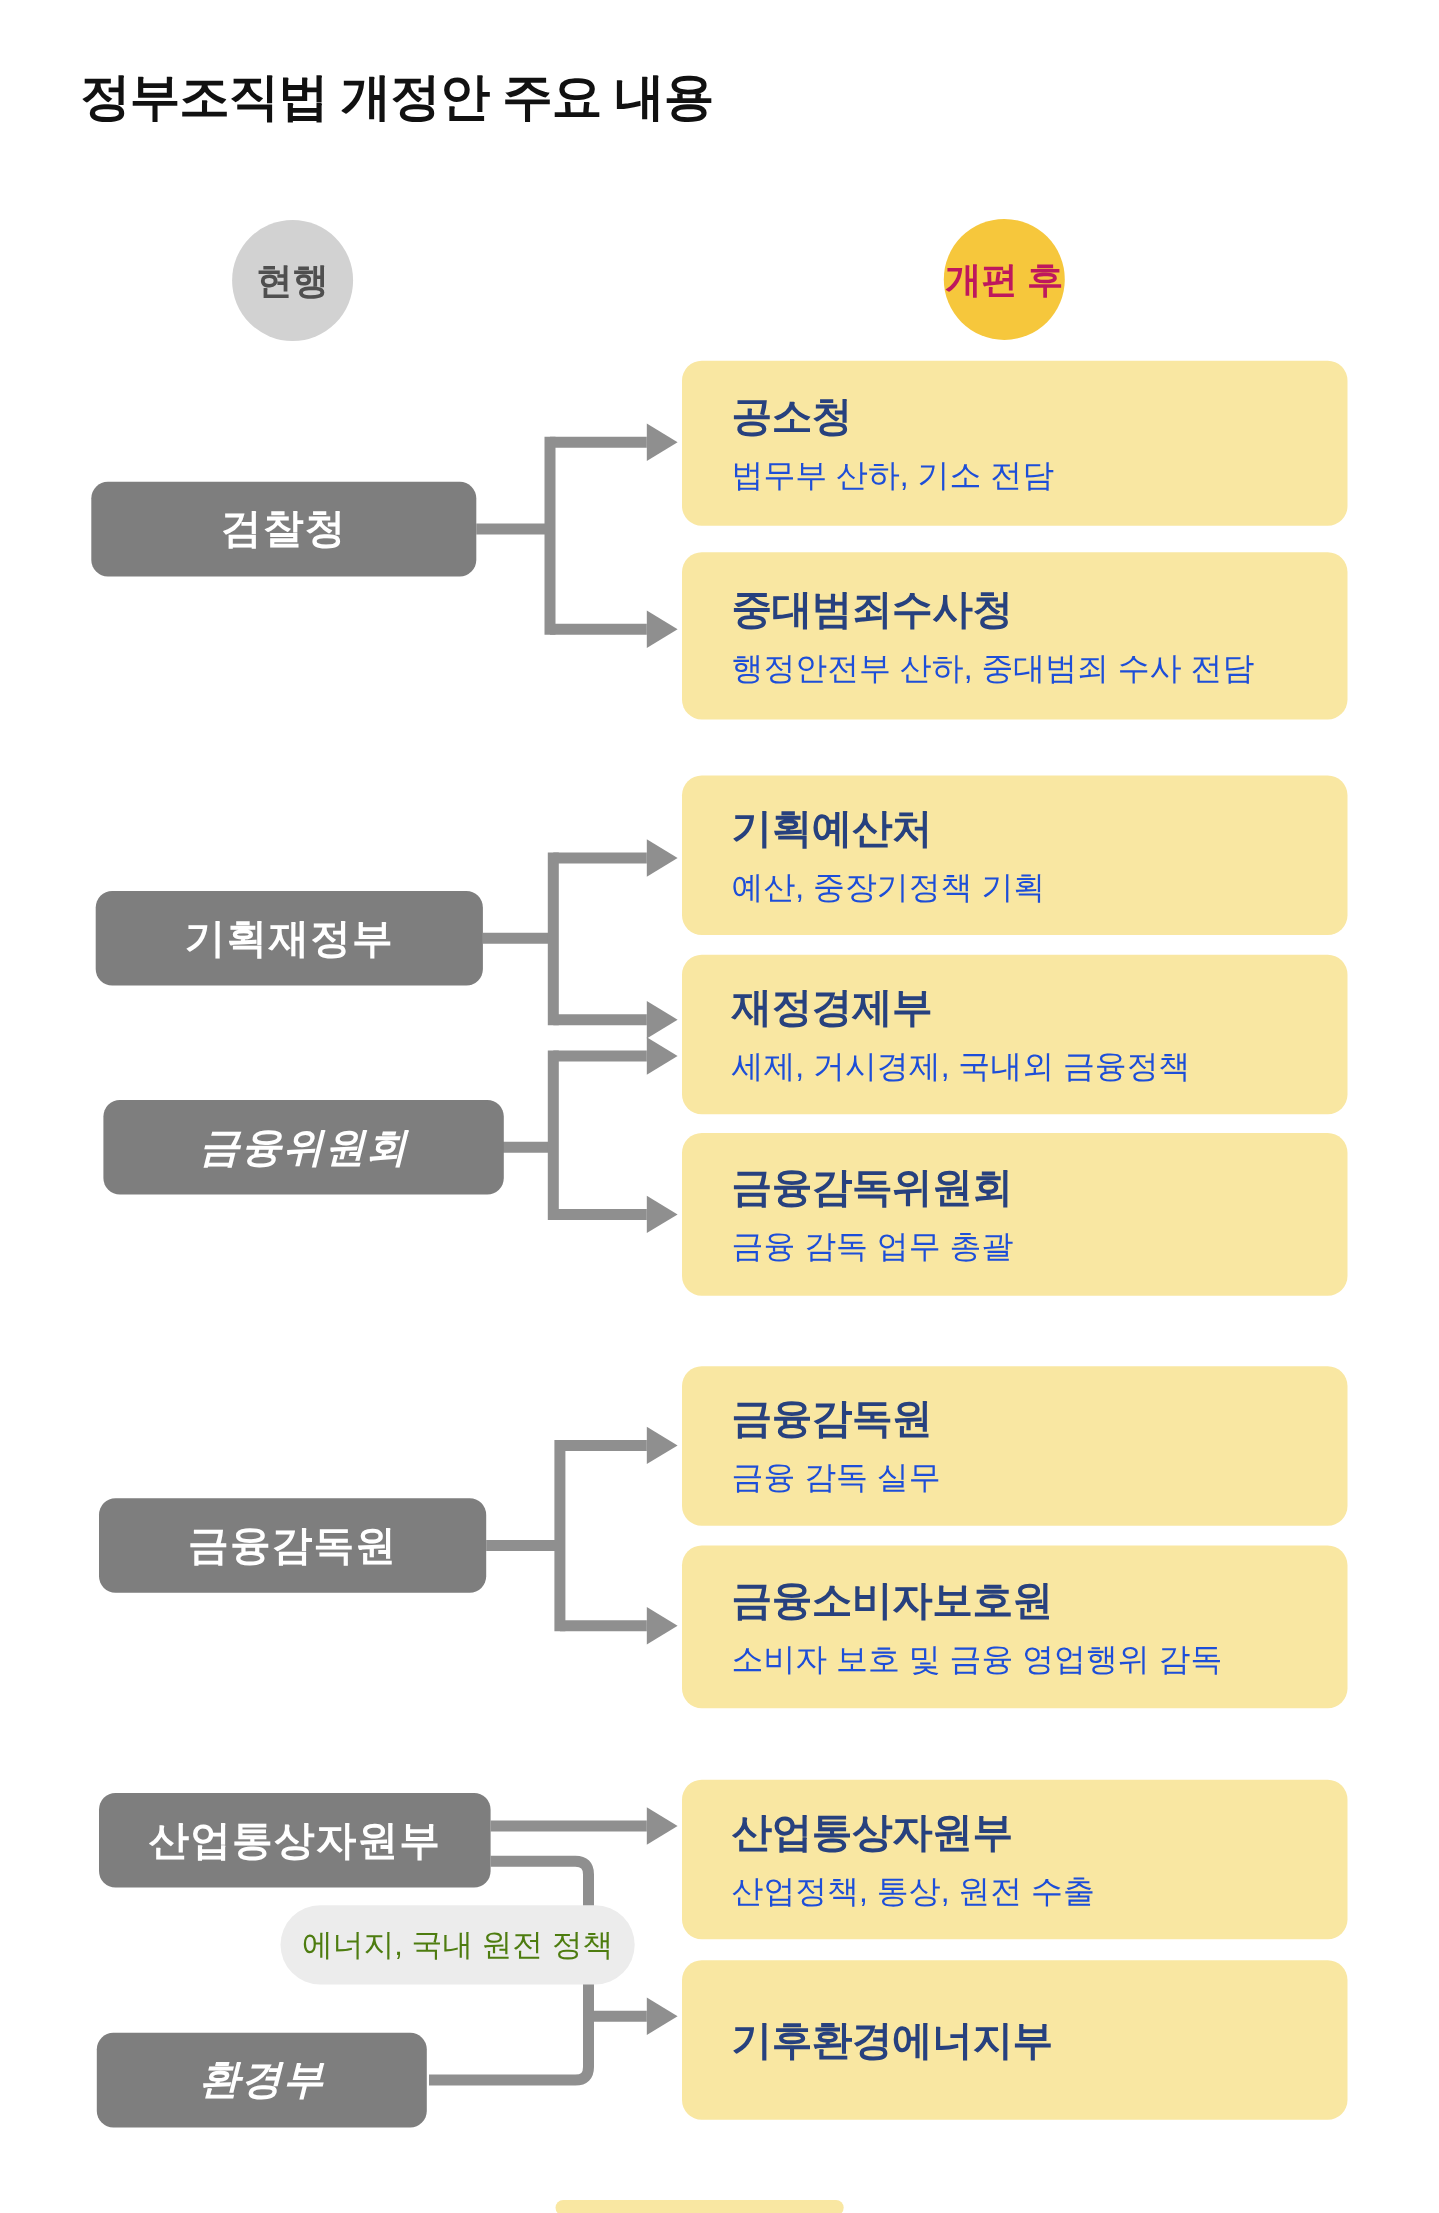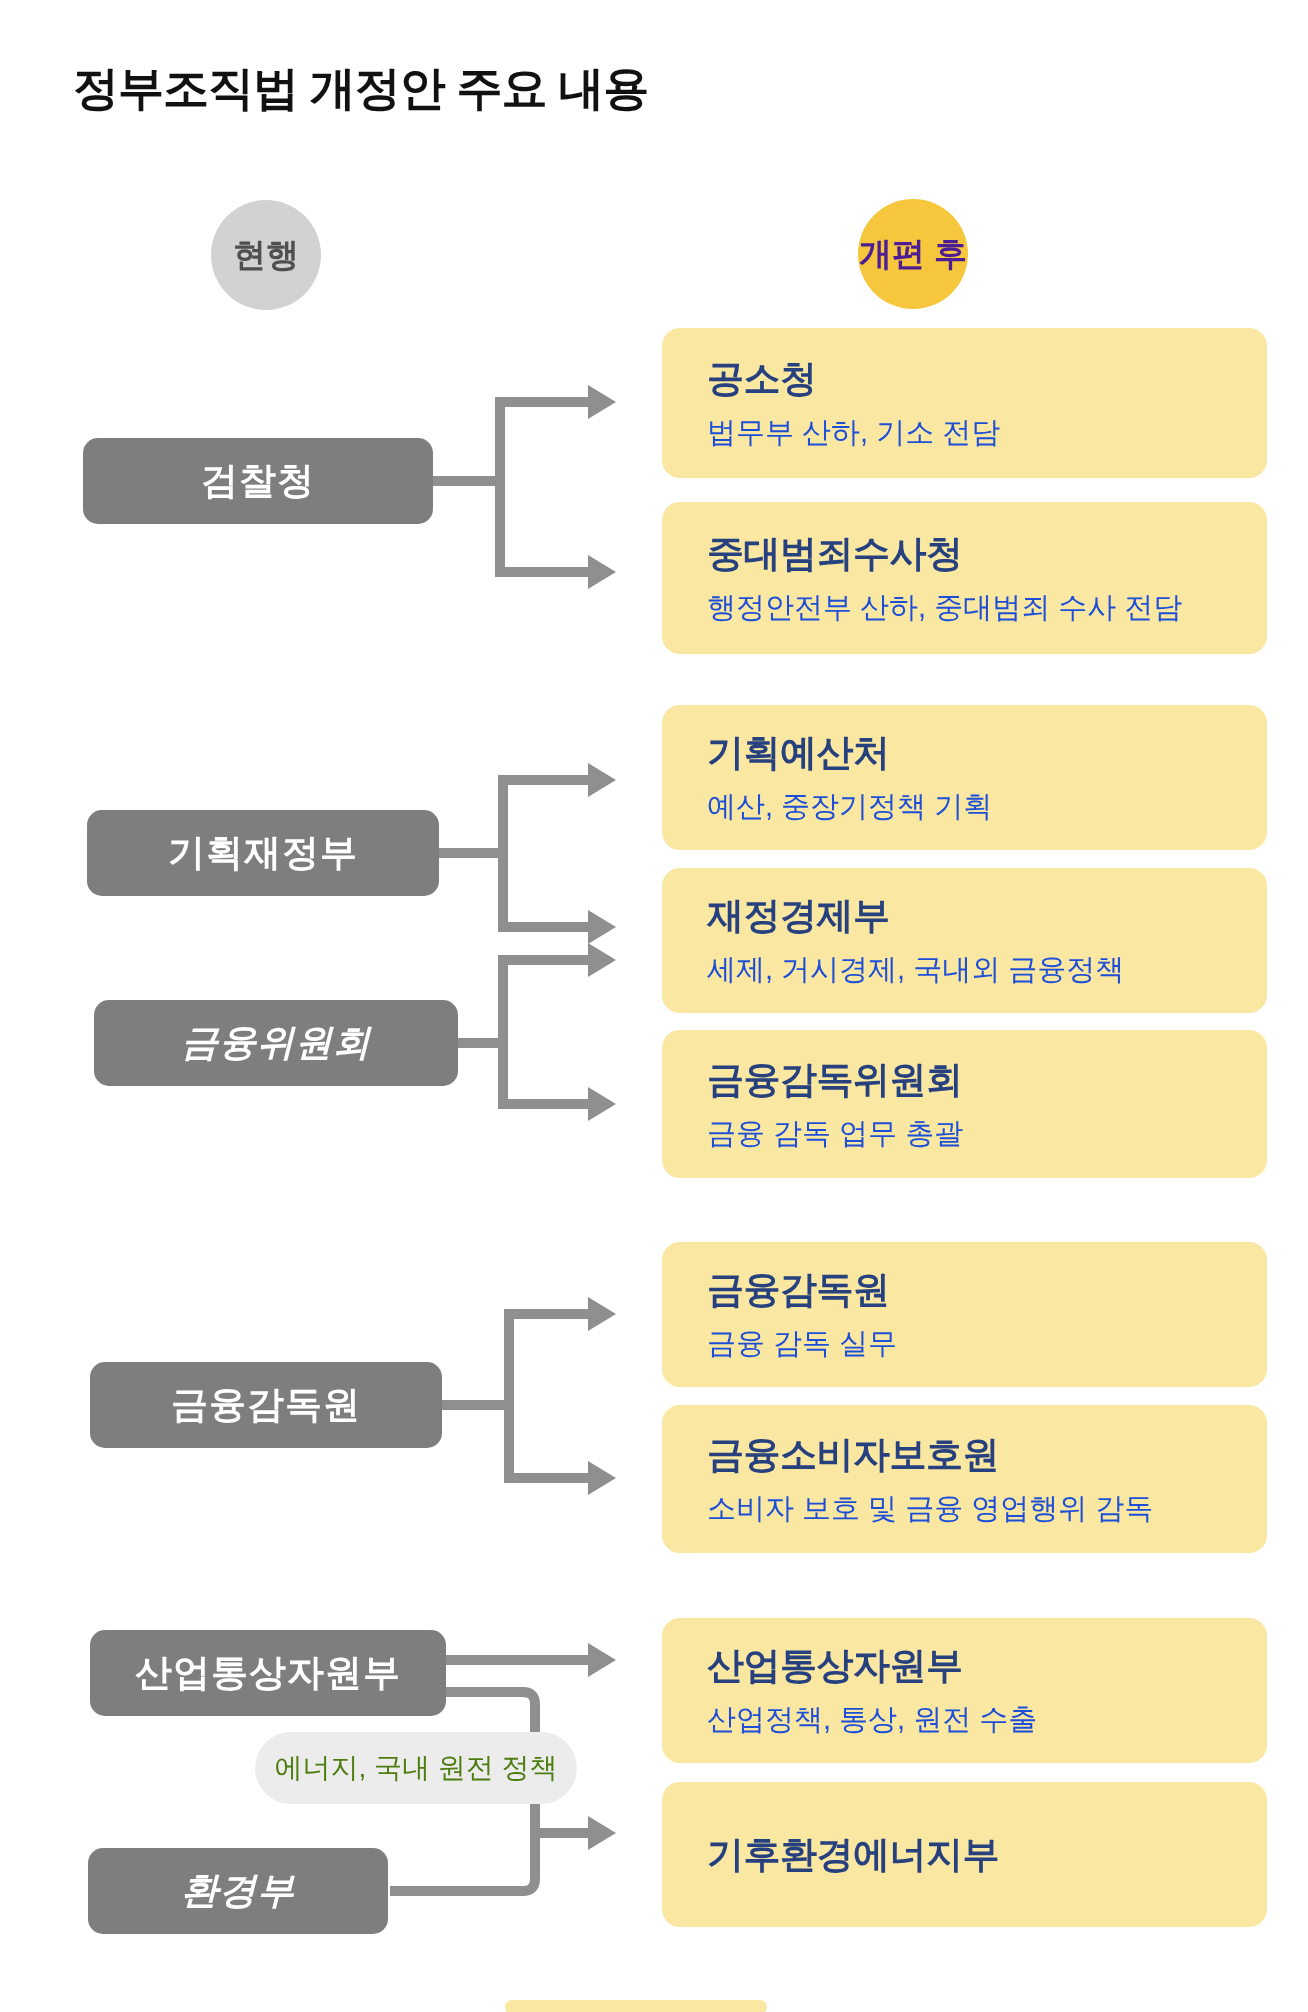--- a/index.html
+++ b/index.html
@@ -23,41 +23,40 @@
   }
   .legend-circle{
     position:absolute;
     width:110px;height:110px;
     border-radius:50%;
     display:flex;align-items:center;justify-content:center;
     font-size:33px;font-weight:700;
     white-space:nowrap;
   }
   .legend-current{left:211px;top:200px;background:#d2d2d2;color:#4f4f4f;}
-  .legend-after{left:858px;top:199px;background:#f6c73c;color:#4c1d95;}
+  .legend-after{left:858px;top:199px;background:#f6c73c;color:#be185d;font-family:Liberation Serif, serif;}
   .gray-box{
     position:absolute;
     background:#7e7e7e;
     border-radius:15px;
     display:flex;align-items:center;justify-content:center;
     color:#ffffff;
     font-size:37px;font-weight:700;
     letter-spacing:1px;
     white-space:nowrap;
   }
   .yellow-box{
     position:absolute;
     left:620px;width:605px;
     background:#f9e7a2;
     border-radius:18px;
     box-sizing:border-box;
     padding:0 30px 0 45px;
     display:flex;flex-direction:column;justify-content:center;
     gap:9px;
-    margin-left:42px;
   }
   .yellow-box .yb-title{
     font-size:37px;font-weight:700;color:#27417e;
     letter-spacing:-0.5px;
     white-space:nowrap;
   }
   .yellow-box .yb-desc{
     font-size:29px;font-weight:400;color:#1d4ed8;
     white-space:nowrap;
   }

